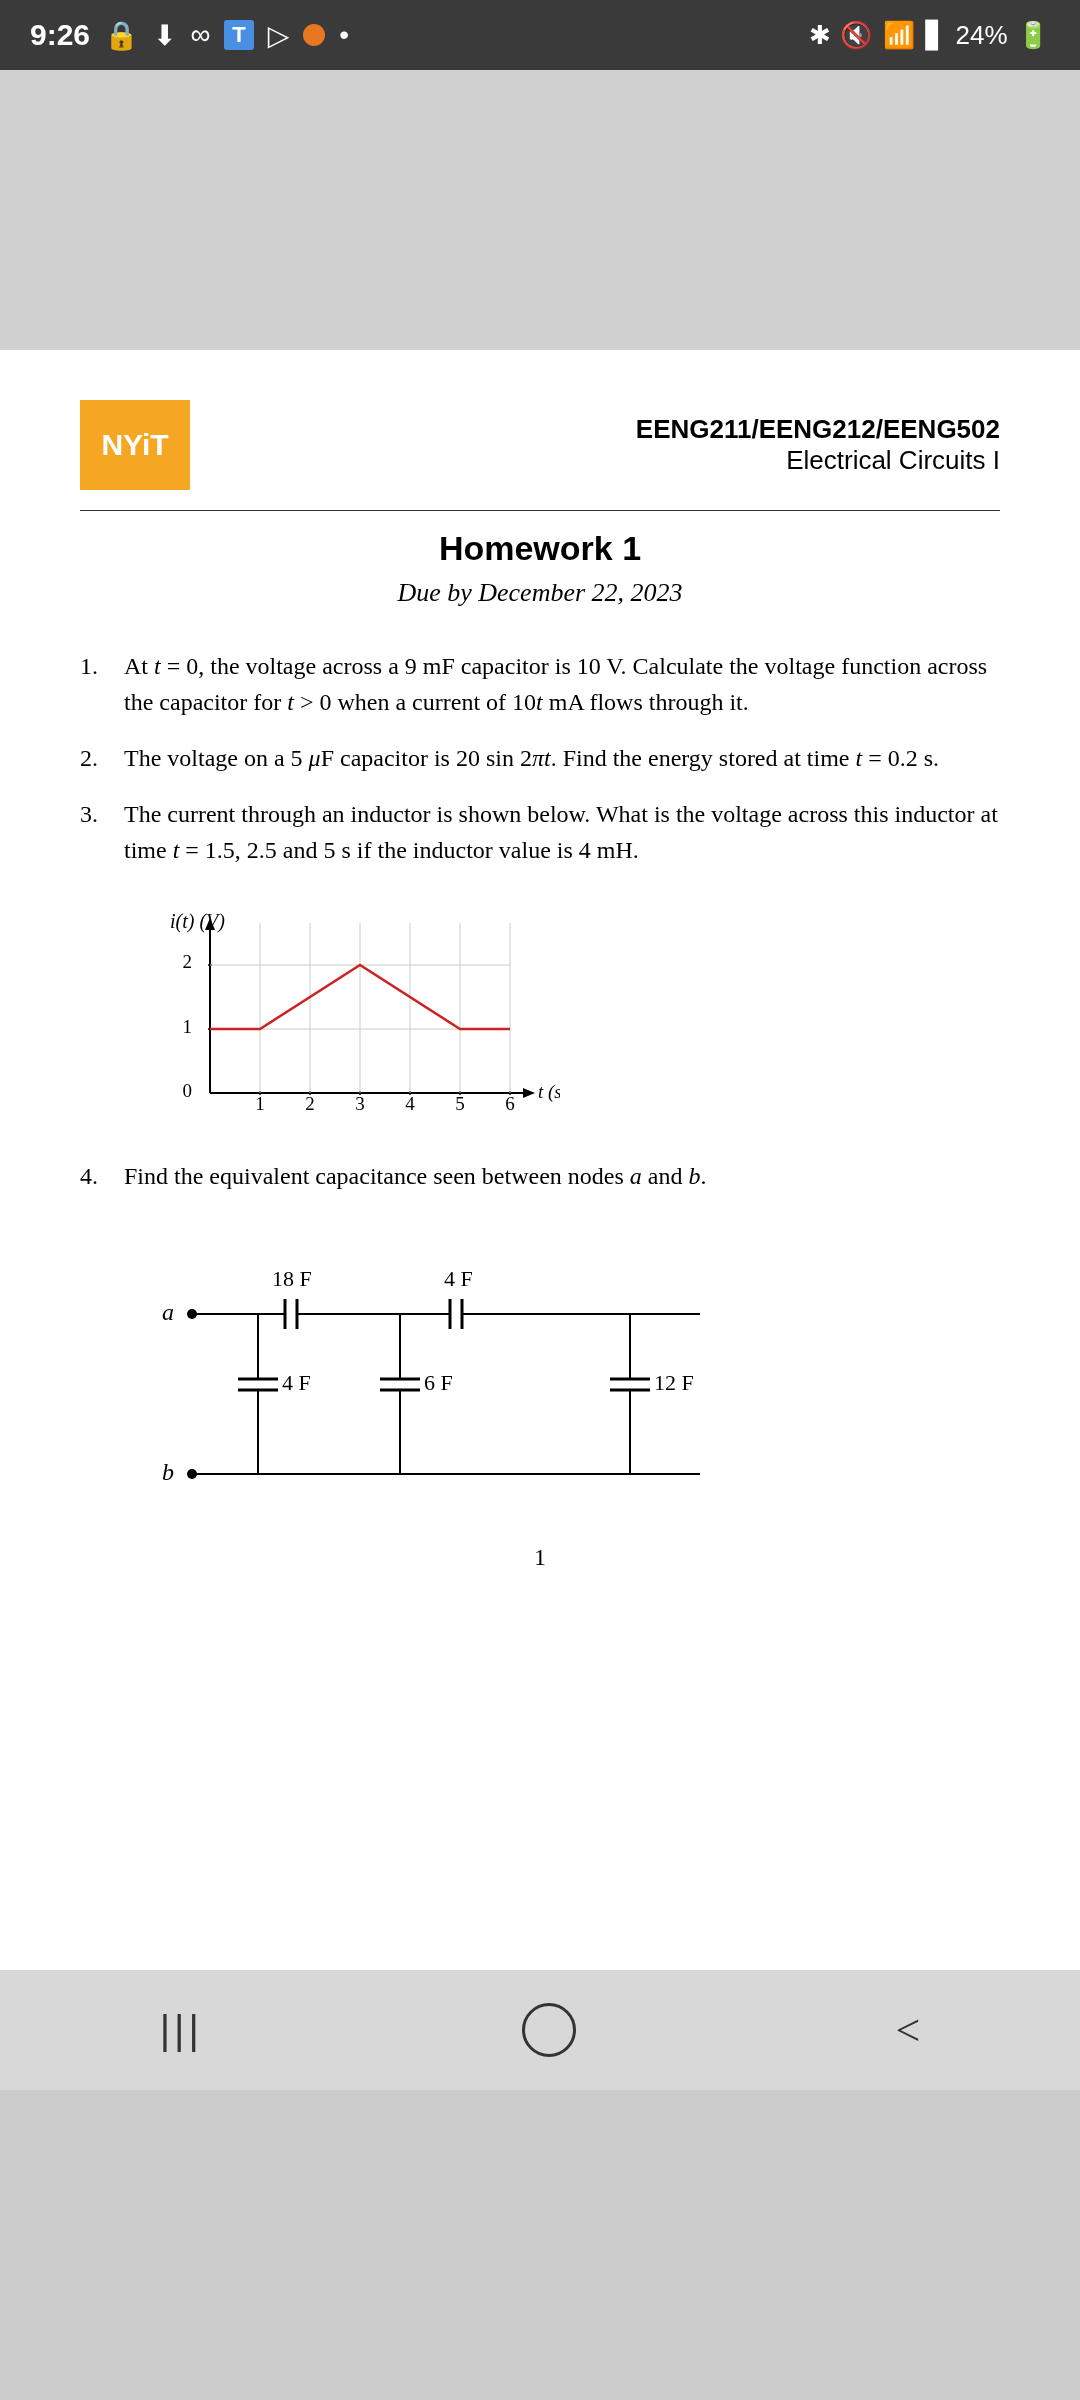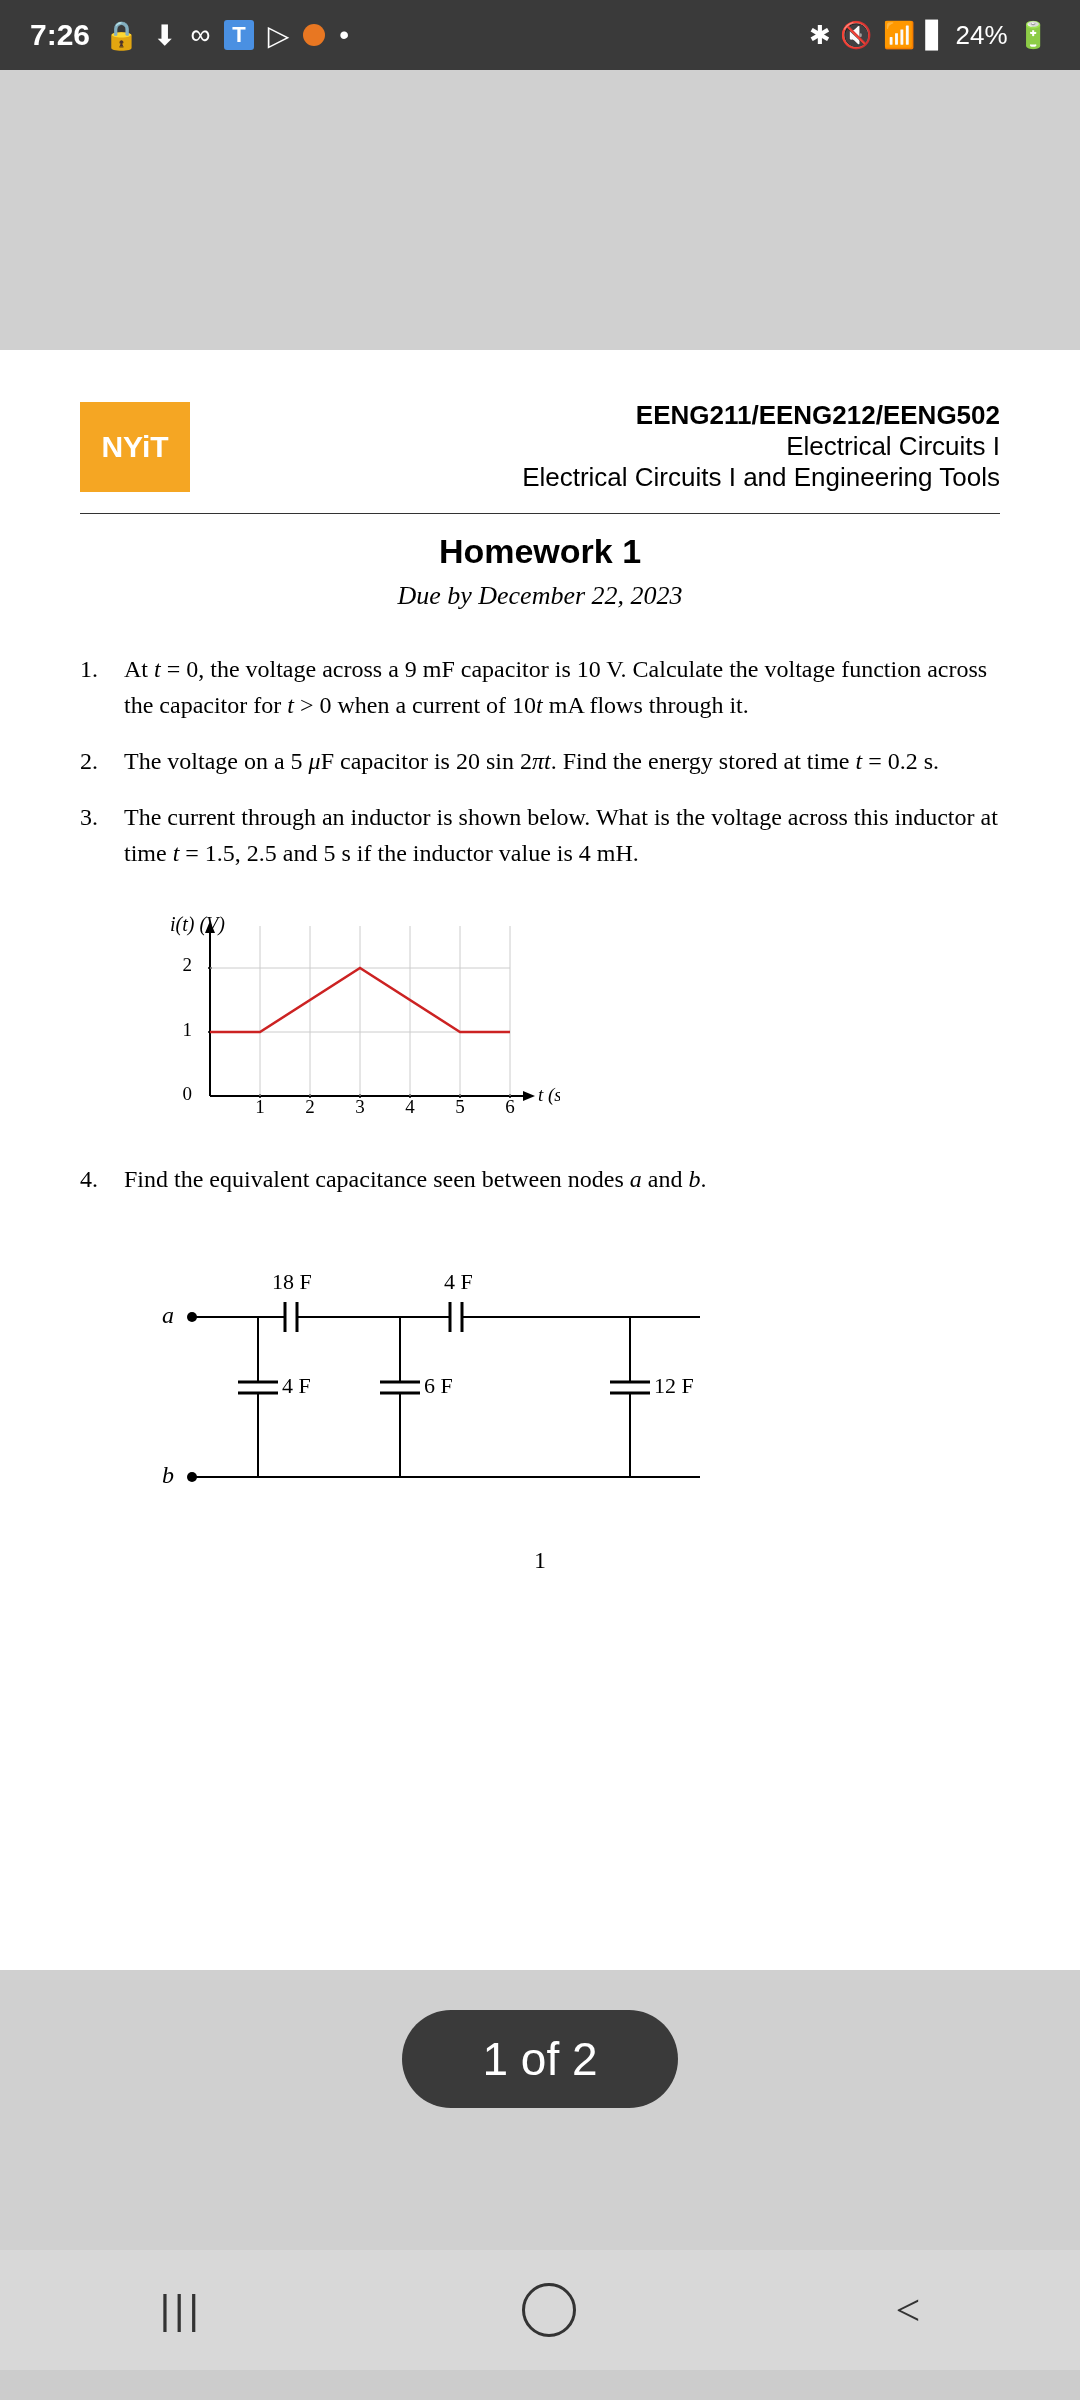--- a/index.html
+++ b/index.html
@@ -170,21 +170,21 @@
     }
     .nav-icon.back { font-size: 44px; }
   </style>
 </head>
 <body>
 
 <div class="screen">
 
   <div class="status-bar">
     <div class="status-left">
-      <span class="status-time">7:26</span>
+      <span class="status-time">9:26</span>
       <span>🔒</span>
       <span>⬇</span>
       <span>∞</span>
       <span style="background:#4a90e2;color:white;padding:2px 8px;font-size:22px;font-weight:bold;border-radius:3px;">T</span>
       <span>▷</span>
       <span style="width:22px;height:22px;border-radius:50%;background:#e87722;display:inline-block;"></span>
       <span>•</span>
     </div>
     <div class="status-right">
       <span>✱</span>
@@ -198,21 +198,20 @@
 
   <div class="gray-top"></div>
 
   <div class="document-page">
 
     <div class="doc-header">
       <div class="nyit-logo">NYiT</div>
       <div class="doc-title-block">
         <div class="course-code">EENG211/EENG212/EENG502</div>
         <div class="course-name">Electrical Circuits I</div>
-        <div class="course-name">Electrical Circuits I and Engineering Tools</div>
       </div>
     </div>
 
     <hr class="doc-divider">
 
     <div class="hw-title">Homework 1</div>
     <div class="due-date">Due by December 22, 2023</div>
 
     <div class="questions">
 
@@ -411,23 +410,20 @@
 
         </svg>
       </div>
 
     </div>
 
     <div class="page-number">1</div>
 
   </div>
 
-  <div class="gray-bottom">
-    <div class="page-indicator">1 of 2</div>
-  </div>
 
   <div class="nav-bar">
     <span class="nav-icon" style="font-size:40px; letter-spacing:4px; font-family:Arial;">|||</span>
     <span class="nav-icon circle"></span>
     <span class="nav-icon back" style="font-size:44px;">&lt;</span>
   </div>
 
 </div>
 
 </body></html>

